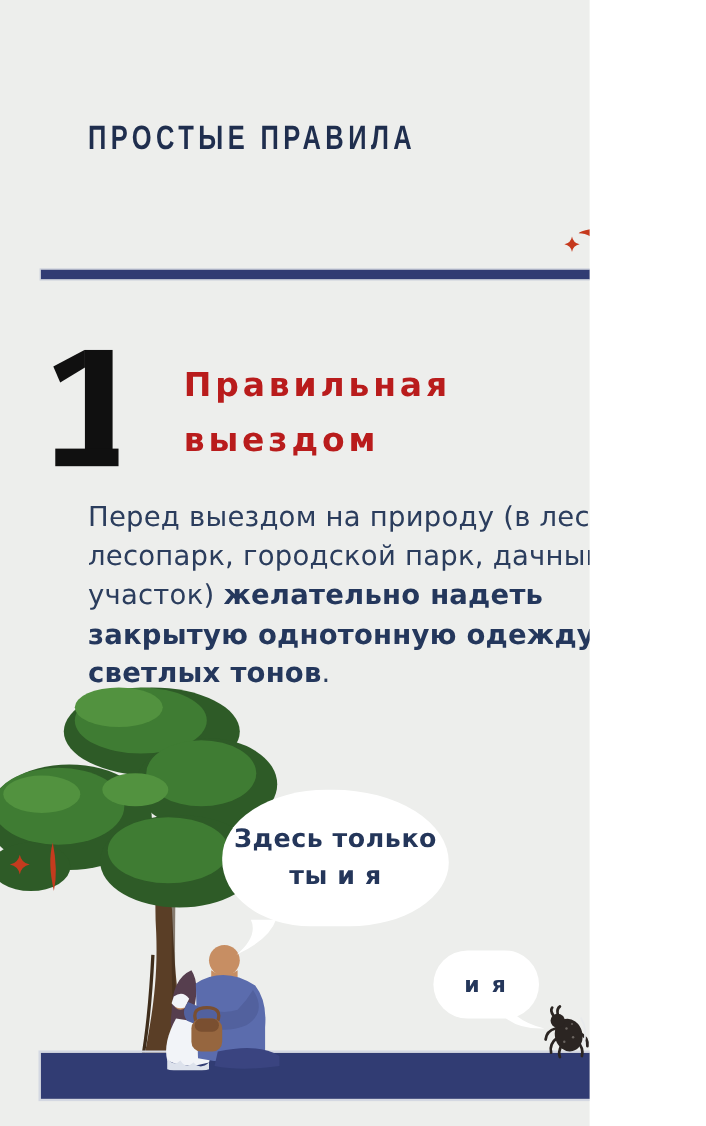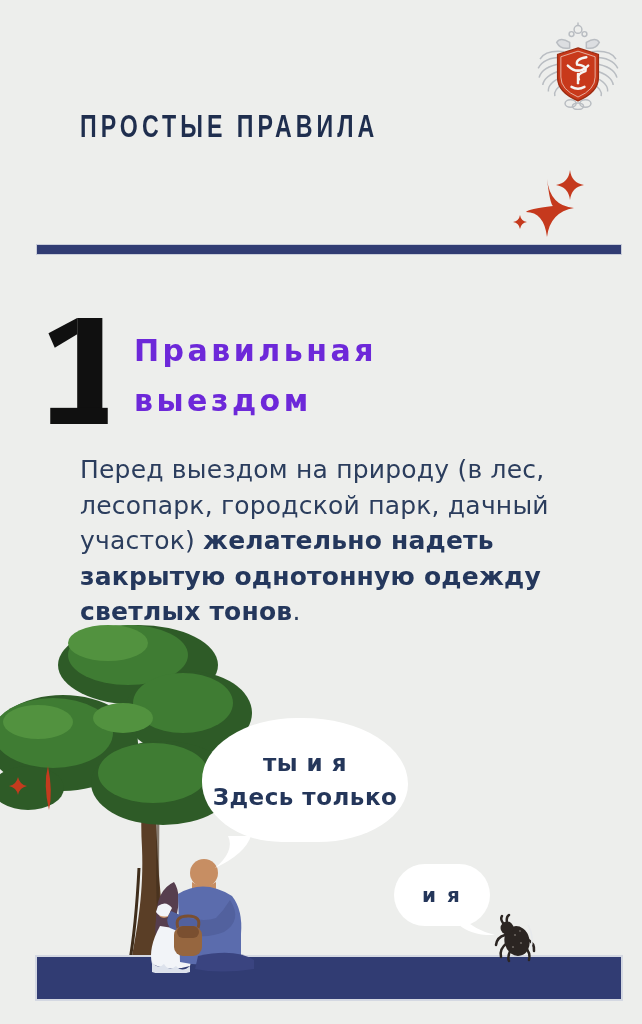--- a/index.html
+++ b/index.html
@@ -1,18 +1,18 @@
 <!DOCTYPE html>
 <html><head>
 <meta charset="utf-8">
 <style>
   html,body{margin:0;padding:0;}
   .page{
     position:relative;
-    width:642px;height:1024px;
+    width:536px;height:1024px;
     background:#edeeec;
     overflow:hidden;
     font-family:"DejaVu Sans","Liberation Sans",sans-serif;
   }
   
   .title{
     position:absolute;left:80px;top:110px;
     color:#1f2e4e;font-weight:bold;font-size:29px;
     letter-spacing:5px;white-space:nowrap;
     font-family:"Liberation Sans",sans-serif;
@@ -20,22 +20,22 @@
   }
   .emblem{position:absolute;left:536px;top:22px;width:84px;height:88px;}
   .sparkles{position:absolute;left:495px;top:162px;width:110px;height:78px;}
   .divider{
     position:absolute;left:37px;top:245px;width:584px;height:9px;
     background:#313c73;outline:1px solid #c9cdd9;
   }
   
   .big-number{position:absolute;left:46px;top:318px;width:66px;height:106px;}
   .heading{
-    position:absolute;left:134px;top:326px;
-    color:#6d28d9;font-weight:bold;font-size:30px;
+    position:absolute;left:167px;top:326px;
+    color:#b91c1c;font-weight:bold;font-size:30px;
     letter-spacing:3.5px;line-height:50px;
   }
   .body-text{
     position:absolute;left:80px;top:452px;width:505px;
     color:#2b3d5d;font-size:25px;line-height:35.5px;
     letter-spacing:0.2px;
   }
   .body-text b{color:#24375c;}
   
   .tree{position:absolute;left:-12px;top:618px;width:270px;height:350px;}
@@ -184,22 +184,22 @@
     <path d="M90,52 Q103,72 84,84 Q60,94 30,80 Q24,72 31,63 Q58,76 76,70 Q84,62 90,52 Z" fill="#52619e"></path>
 
     <path d="M58,108 Q95,100 114,112 L114,121 Q80,126 55,121 Z" fill="#3a4480"></path>
 
     <path d="M38,80 q-4,-12 10,-12 q14,0 10,12" stroke="#7a4f30" stroke-width="3" fill="none"></path>
     <rect x="34" y="78" width="28" height="30" rx="9" fill="#96663f"></rect>
     <rect x="37" y="78" width="22" height="12" rx="6" fill="#7a4f30"></rect>
   </svg>
 
   <div class="bubble bubble-main">
+    <div>Здесь только</div>
     <div>ты и я</div>
-    <div>Здесь только</div>
   </div>
   <svg class="tail tail-main" viewBox="0 0 52 34">
     <path d="M38,0 Q32,18 2,32 Q22,15 15,0 Z" fill="#ffffff"></path>
   </svg>
 
   <div class="bubble bubble-tick">
     <div>и я</div>
   </div>
   <svg class="tail tail-tick" viewBox="0 0 40 22">
     <path d="M6,0 Q16,12 37,17 Q13,18 0,6 Z" fill="#ffffff"></path>

